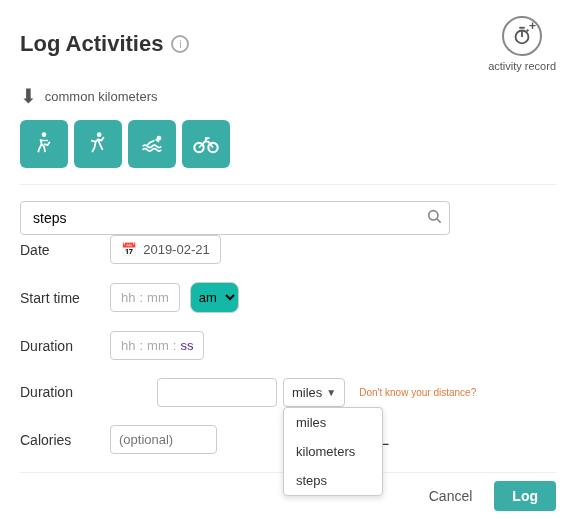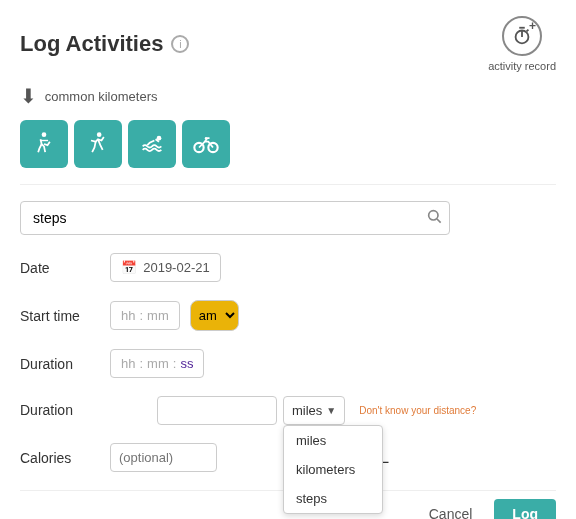--- a/index.html
+++ b/index.html
@@ -201,21 +201,21 @@
       color: #555;
       font-size: 13px;
     }
 
     
     .ampm-select {
       border: 1px solid #ccc;
       border-radius: 8px;
       padding: 6px 4px;
       font-size: 13px;
-      background: #eab308;
+      background: #14b8a6;
       cursor: pointer;
       appearance: auto;
     }
 
     
     .duration-input {
       display: flex;
       align-items: center;
       border: 1px solid #ccc;
       border-radius: 4px;
@@ -427,21 +427,21 @@
     <input class="search-input" type="text" value="steps" style="">
     <button class="search-icon-btn">
       <svg width="16" height="16" viewBox="0 0 24 24" fill="none" stroke="#888" stroke-width="2.5">
         <circle cx="11" cy="11" r="7"></circle>
         <line x1="16.5" y1="16.5" x2="22" y2="22"></line>
       </svg>
     </button>
   </div>
 
   
-  <div class="form-row" style="margin-top:18px;">
+  <div class="form-row" style="">
     <span class="form-label">Date</span>
     <div class="date-input">
       <span class="calendar-icon">📅</span>
       <span>2019-02-21</span>
     </div>
   </div>
 
   
   <div class="form-row">
     <span class="form-label">Start time</span>

